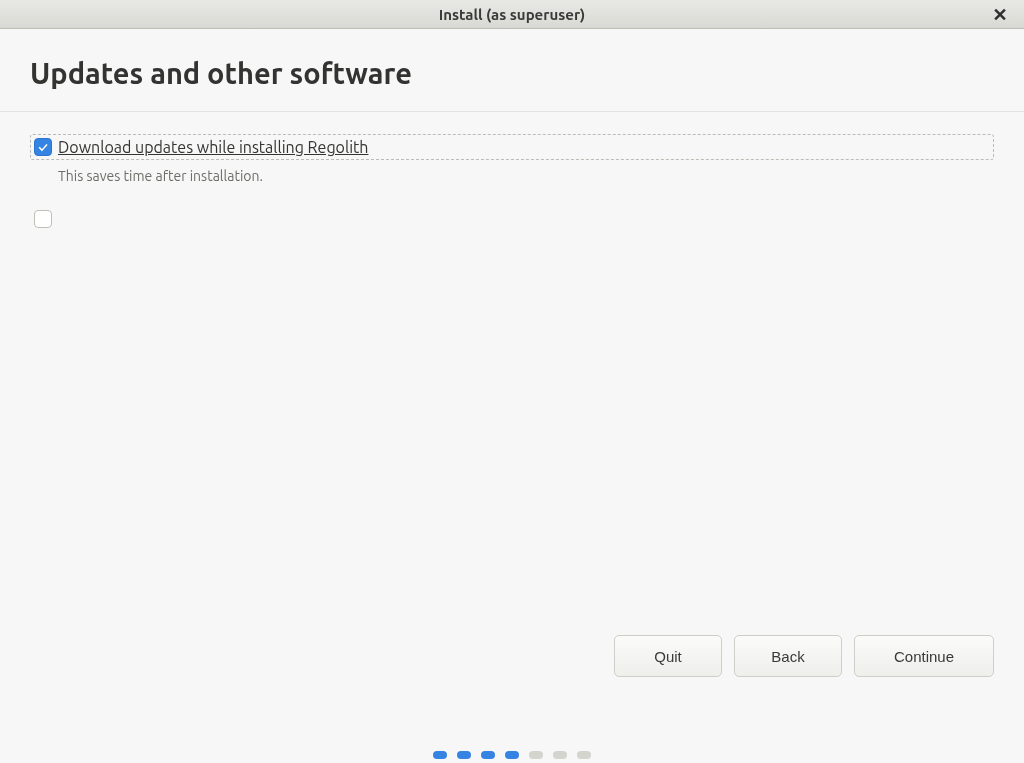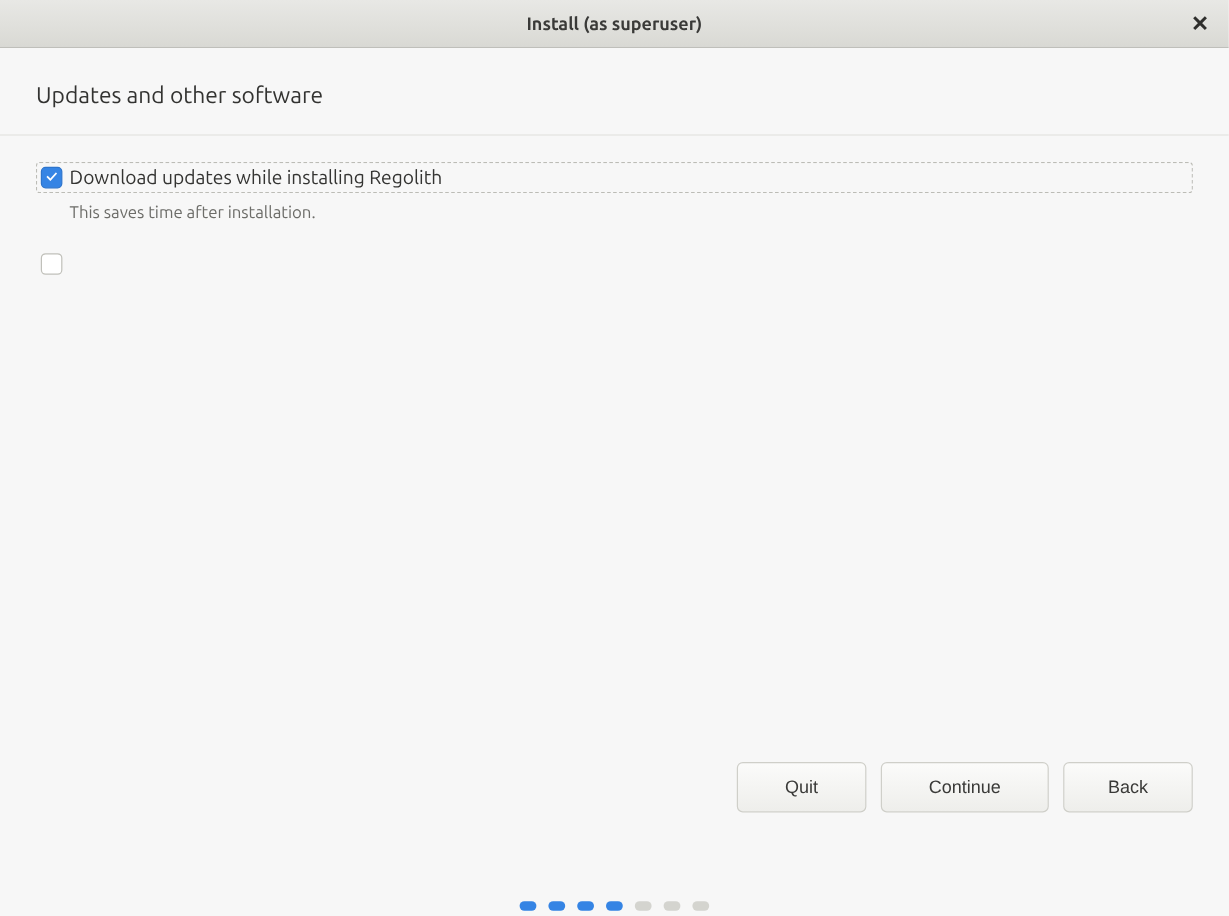--- a/index.html
+++ b/index.html
@@ -9,21 +9,21 @@
     }
     body {
       font-family: "Ubuntu", "Segoe UI", "Cantarell", sans-serif;
       background: #f7f7f7;
       width: 1024px;
       height: 763px;
       overflow: hidden;
       position: relative;
     }
     .titlebar {
-      height: 40px;
+      height: 29px;
       background: linear-gradient(to bottom, #e8e8e5, #d9d9d4);
       border-bottom: 1px solid #bfbfba;
       display: flex;
       align-items: center;
       justify-content: center;
       position: relative;
     }
     .titlebar-title {
       font-size: 15px;
       font-weight: bold;
@@ -42,22 +42,22 @@
       cursor: pointer;
       color: #2e2e2c;
       font-size: 18px;
       font-weight: bold;
     }
     .header-region {
       padding: 28px 30px 22px 30px;
       border-bottom: 1px solid #e3e3df;
     }
     .page-title {
-      font-size: 19px;
-      font-weight: 400;
+      font-size: 29px;
+      font-weight: 700;
       color: #333331;
     }
     .content {
       padding: 22px 30px 0 30px;
     }
     .option-block {
       margin-bottom: 22px;
     }
     .option-row {
       display: flex;
@@ -90,20 +90,21 @@
     }
     .checkmark {
       color: #fff;
       font-size: 13px;
       line-height: 1;
       font-weight: bold;
     }
     .option-label {
       font-size: 16px;
       color: #343432;
+      text-decoration: underline;
     }
     .option-desc {
       font-size: 14px;
       color: #6d6d69;
       margin-top: 8px;
       margin-left: 28px;
     }
     .button-bar {
       position: absolute;
       right: 30px;
@@ -179,22 +180,22 @@
   <div class="option-block">
     <div class="option-row">
       <div class="checkbox unchecked"></div>
     </div>
   </div>
 
 </div>
 
 <div class="button-bar">
   <button class="btn">Quit</button>
+  <button class="btn">Back</button>
   <button class="btn continue">Continue</button>
-  <button class="btn">Back</button>
 </div>
 
 <div class="step-indicator">
   <span class="dot active"></span>
   <span class="dot active"></span>
   <span class="dot active"></span>
   <span class="dot active"></span>
   <span class="dot inactive"></span>
   <span class="dot inactive"></span>
   <span class="dot inactive"></span>

